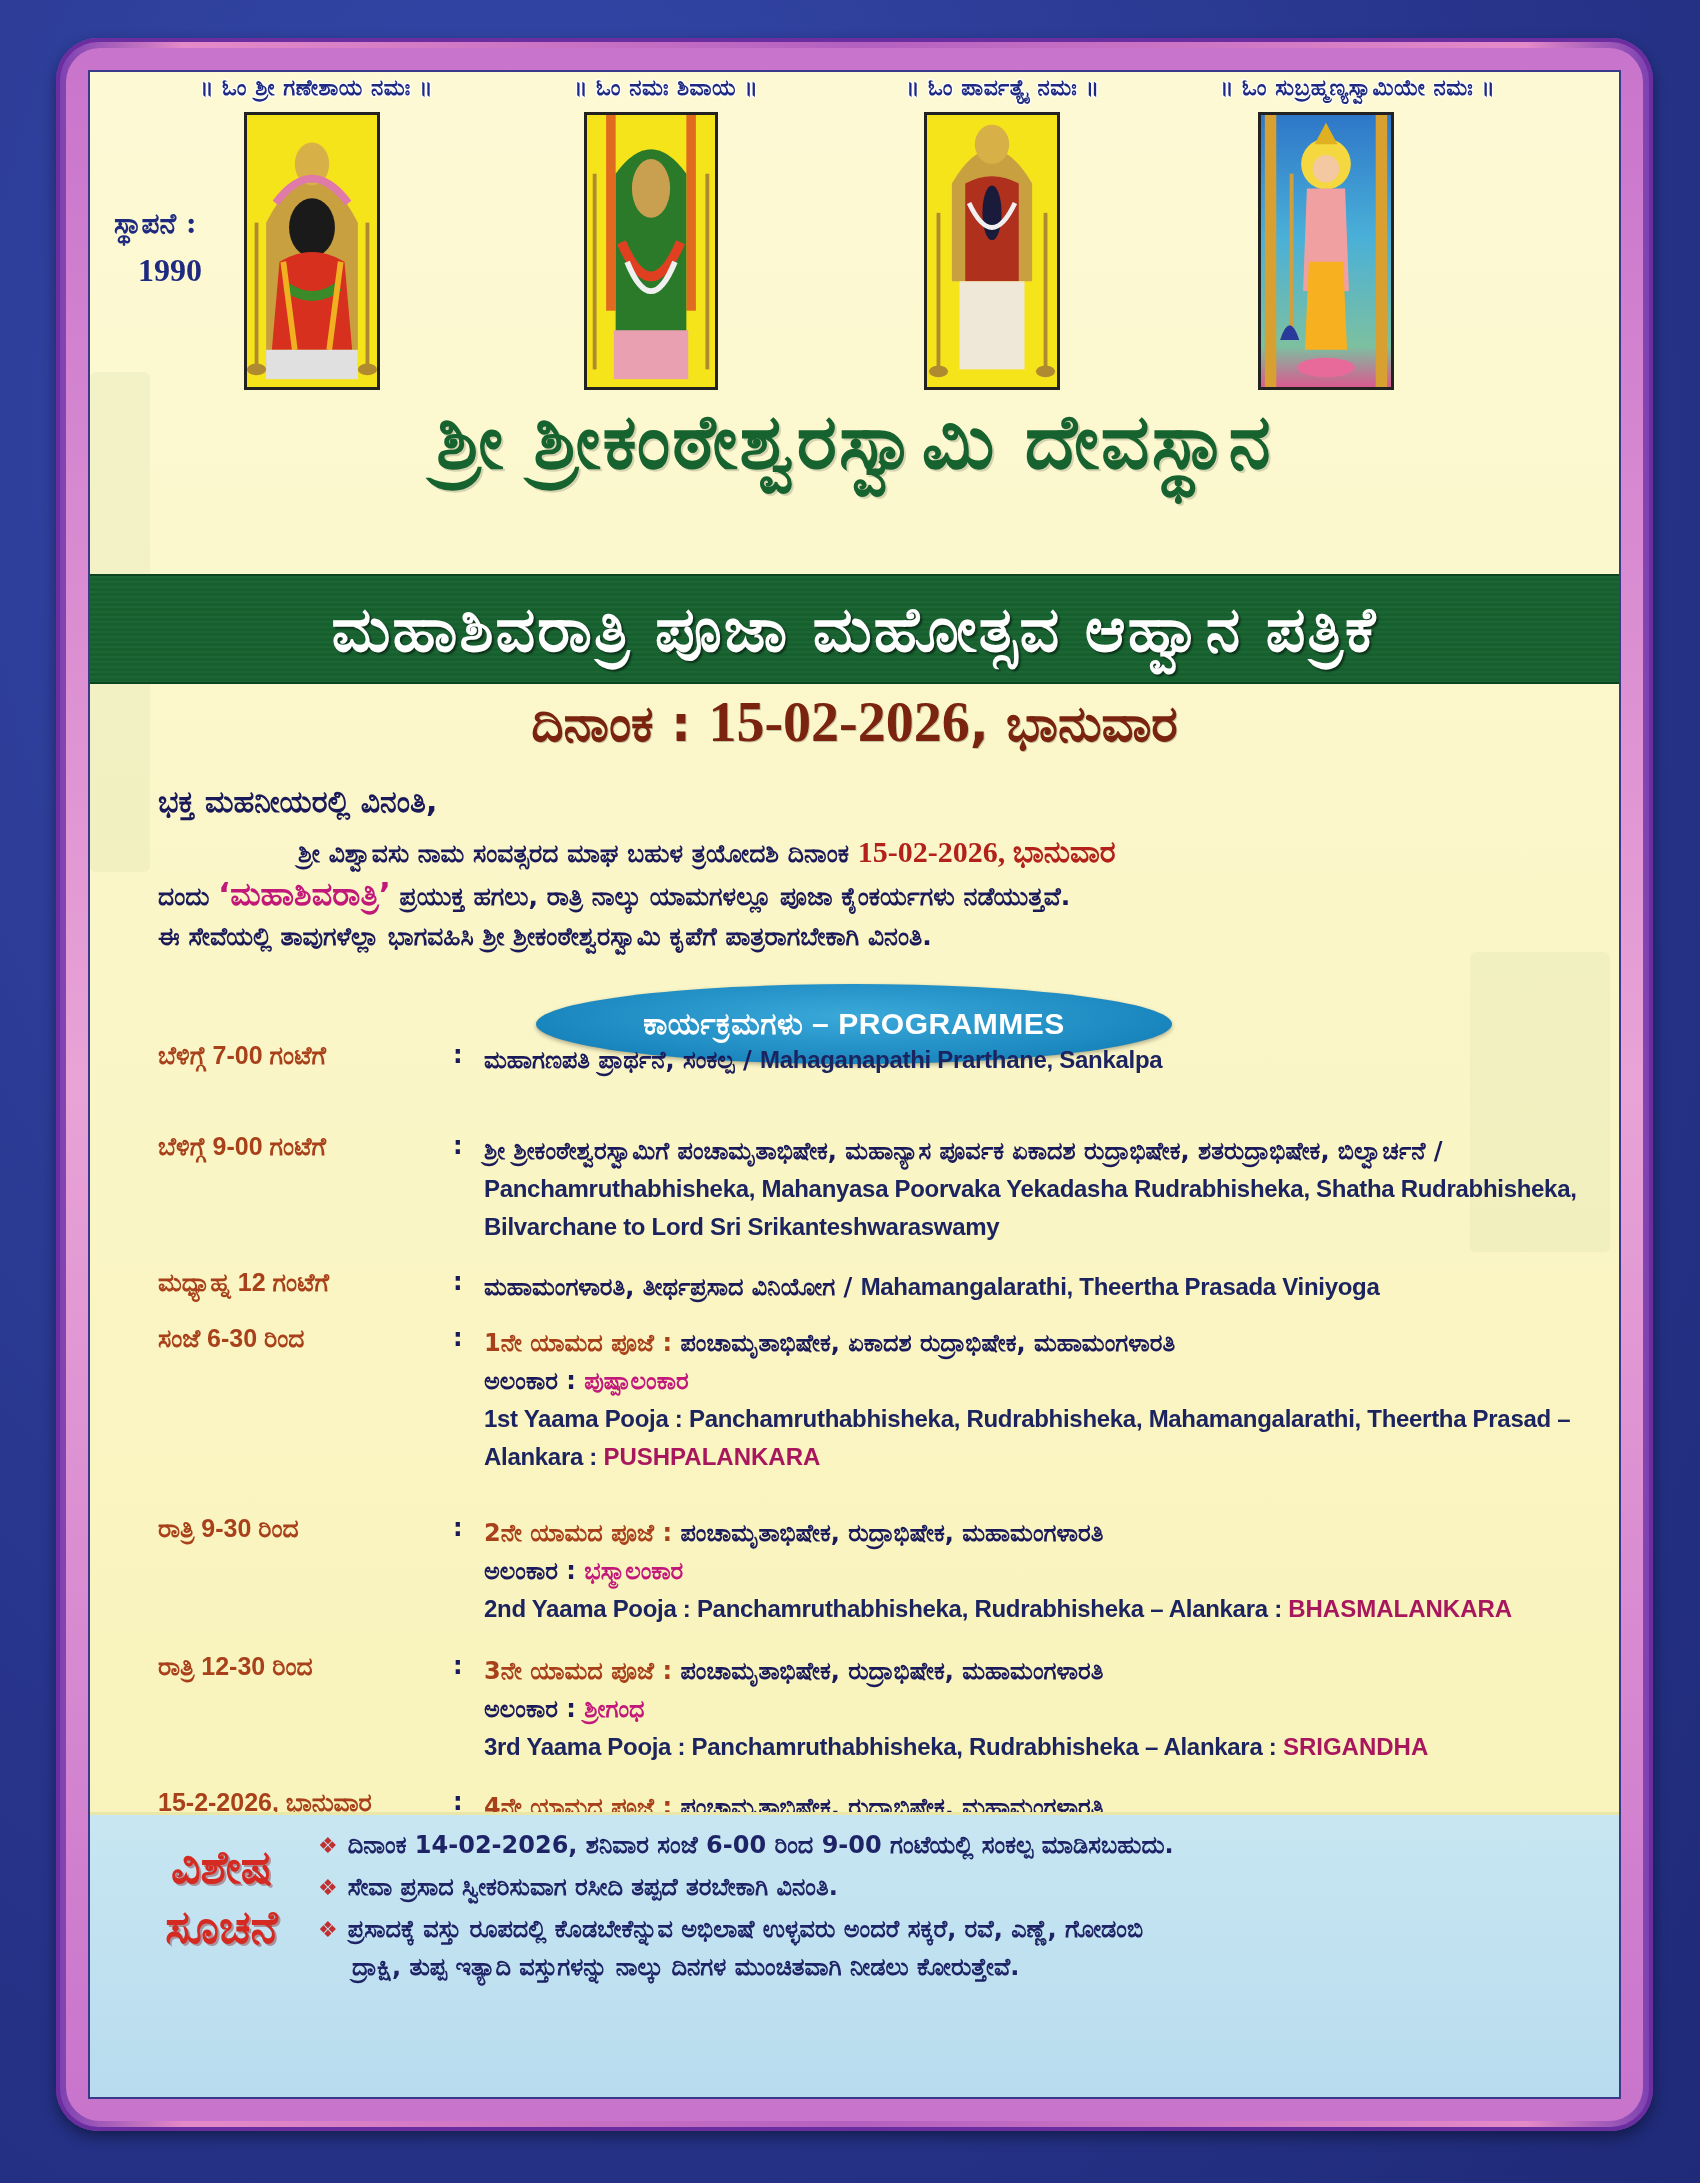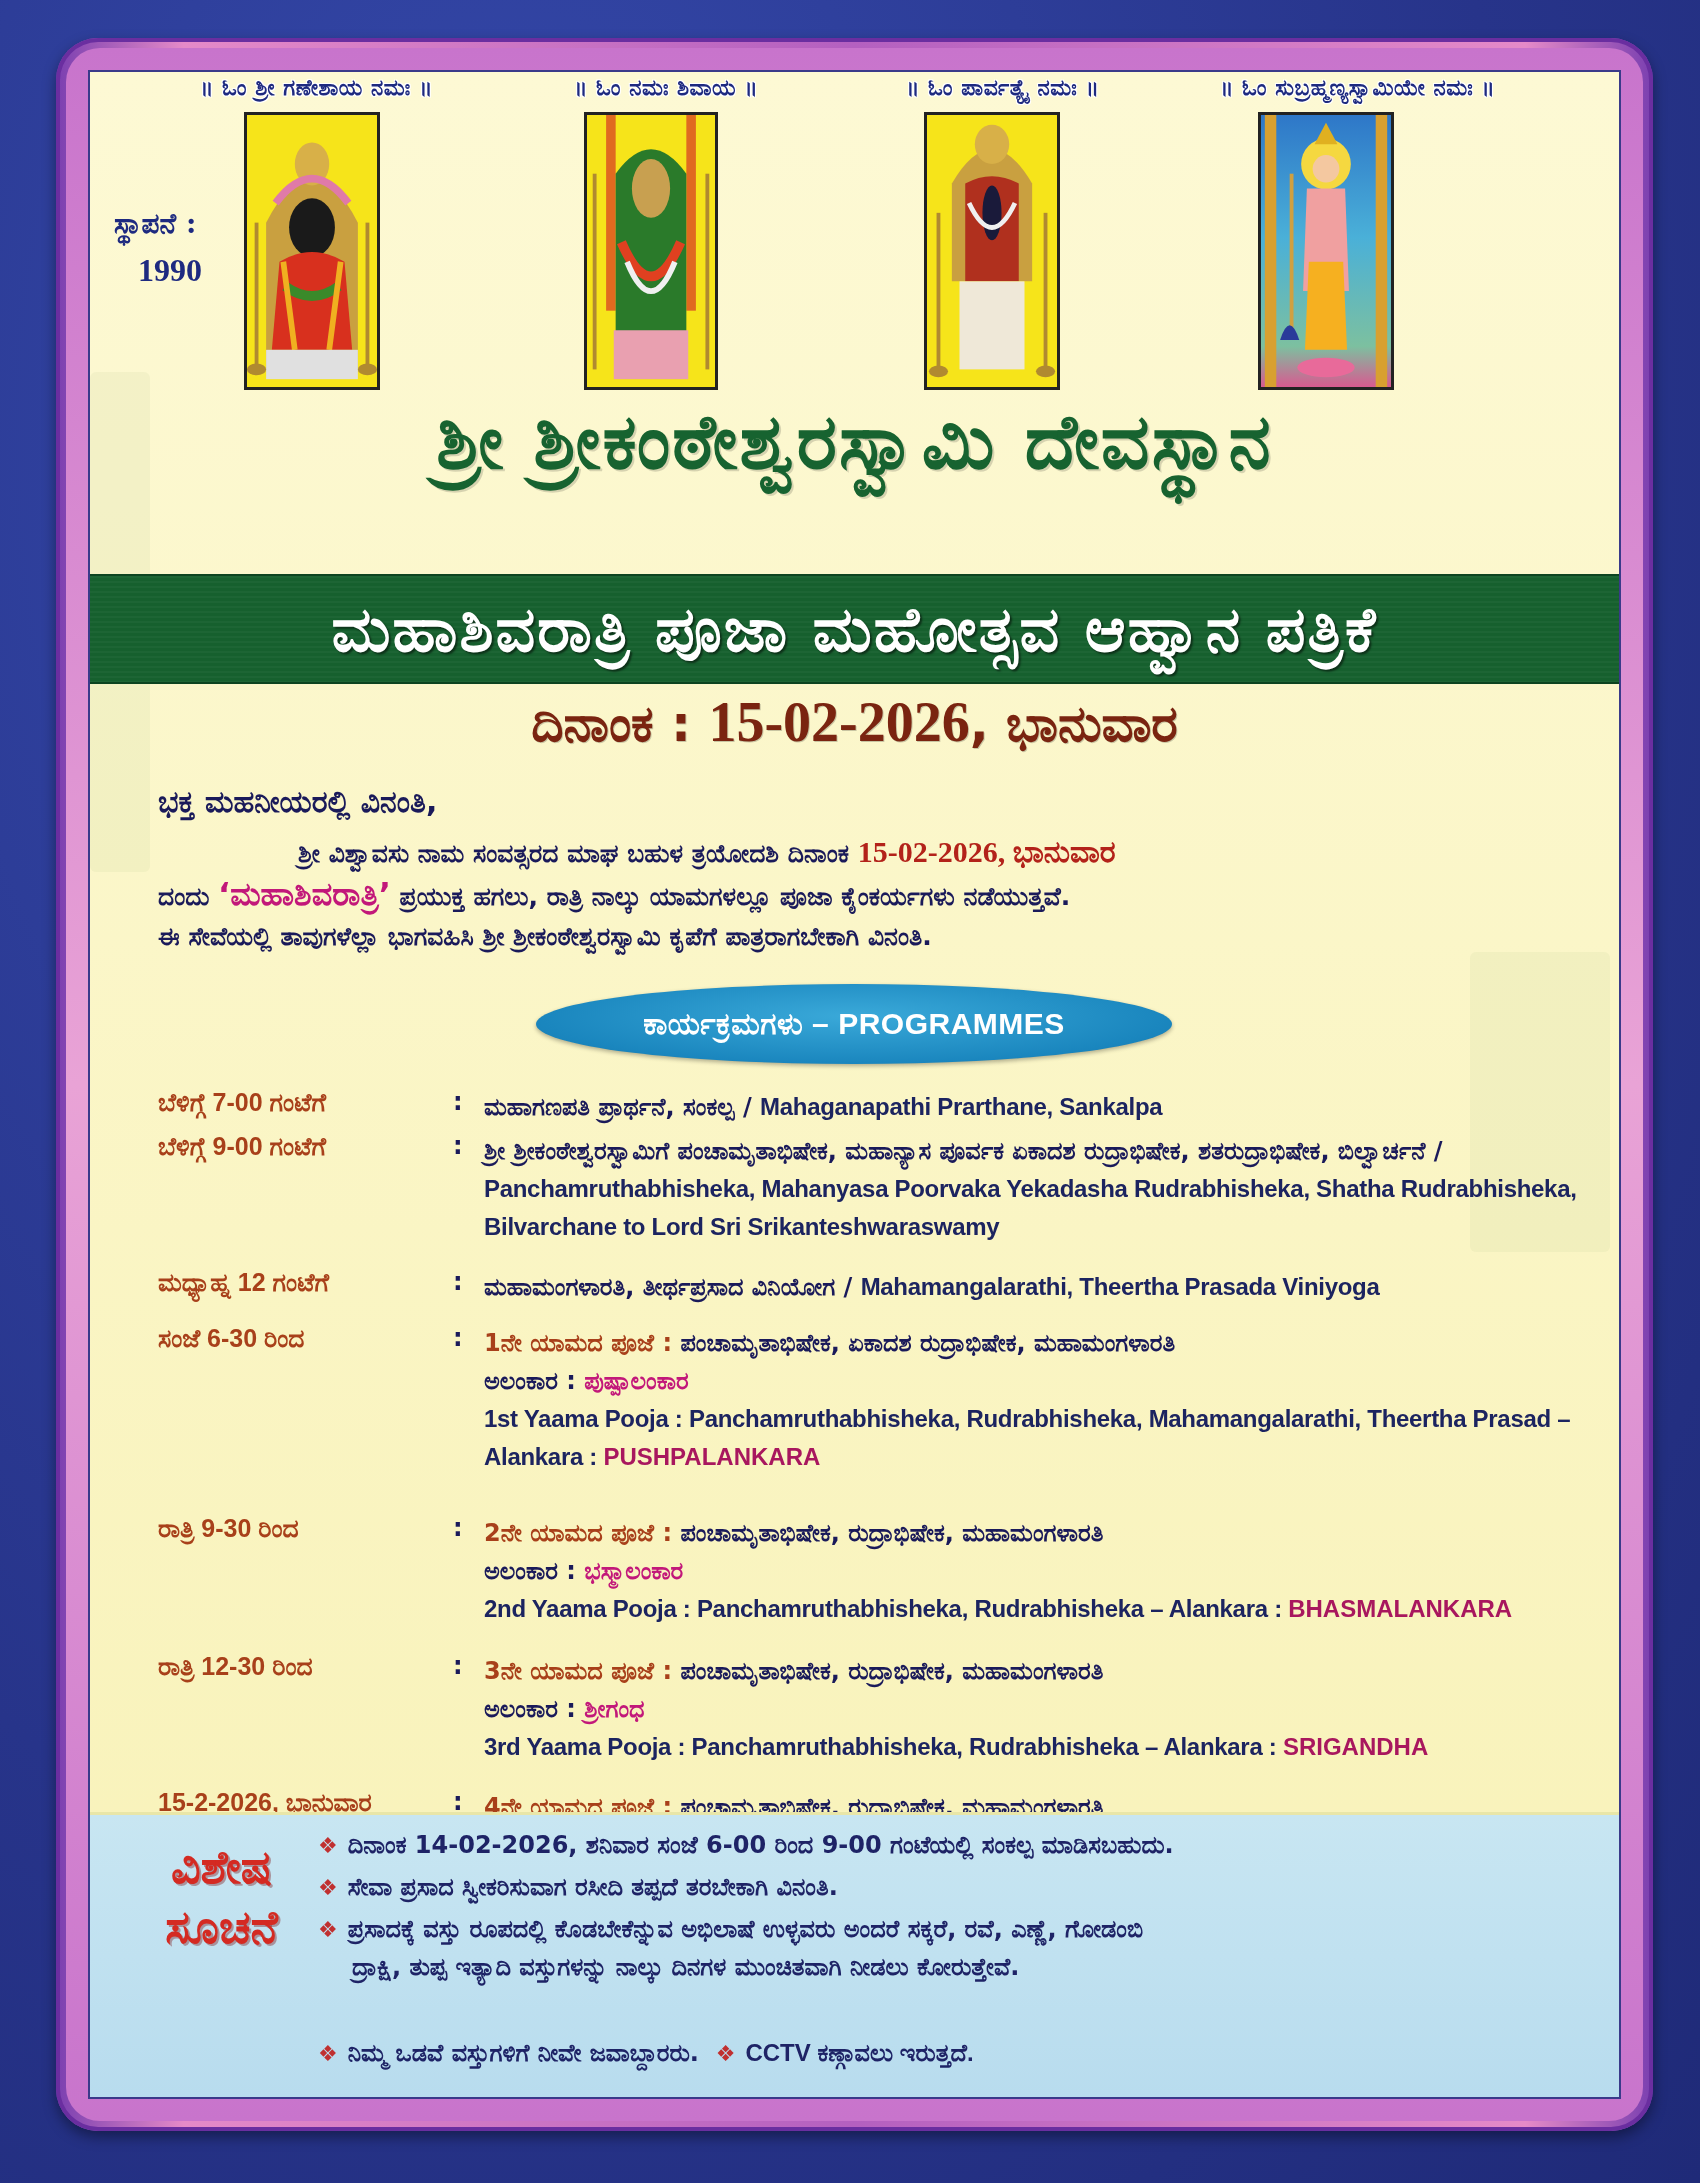--- a/index.html
+++ b/index.html
@@ -215,21 +215,21 @@
     <div class="para">
       <span class="indent"></span><span>ಶ್ರೀ ವಿಶ್ವಾವಸು ನಾಮ ಸಂವತ್ಸರದ ಮಾಘ ಬಹುಳ ತ್ರಯೋದಶಿ ದಿನಾಂಕ </span><span class="hl-date">15-02-2026, ಭಾನುವಾರ</span><br>
       <span>ದಂದು </span><span class="hl-name">‘ಮಹಾಶಿವರಾತ್ರಿ’</span><span> ಪ್ರಯುಕ್ತ ಹಗಲು, ರಾತ್ರಿ ನಾಲ್ಕು ಯಾಮಗಳಲ್ಲೂ ಪೂಜಾ ಕೈಂಕರ್ಯಗಳು ನಡೆಯುತ್ತವೆ.</span><br>
       <span>ಈ ಸೇವೆಯಲ್ಲಿ ತಾವುಗಳೆಲ್ಲಾ ಭಾಗವಹಿಸಿ ಶ್ರೀ ಶ್ರೀಕಂಠೇಶ್ವರಸ್ವಾಮಿ ಕೃಪೆಗೆ ಪಾತ್ರರಾಗಬೇಕಾಗಿ ವಿನಂತಿ.</span>
     </div>
 
     <div class="programmes-pill">
       <span>ಕಾರ್ಯಕ್ರಮಗಳು – PROGRAMMES</span>
     </div>
 
-    <div class="prog" style="top:1016px;height:40px;">
+    <div class="prog" style="top:969px;height:40px;">
       <span class="time">ಬೆಳಿಗ್ಗೆ 7-00 ಗಂಟೆಗೆ</span>
       <span class="colon">:</span>
       <div class="body">
         <span>ಮಹಾಗಣಪತಿ ಪ್ರಾರ್ಥನೆ, ಸಂಕಲ್ಪ / </span><span class="en">Mahaganapathi Prarthane, Sankalpa</span>
       </div>
     </div>
 
     <div class="prog" style="top:1060px;height:120px;">
       <span class="time">ಬೆಳಿಗ್ಗೆ 9-00 ಗಂಟೆಗೆ</span>
       <span class="colon">:</span>
@@ -297,20 +297,16 @@
       </div>
       <div class="note" style="top:54px;">
         <span class="bullet">❖</span><span>ಸೇವಾ ಪ್ರಸಾದ ಸ್ವೀಕರಿಸುವಾಗ ರಸೀದಿ ತಪ್ಪದೆ ತರಬೇಕಾಗಿ ವಿನಂತಿ.</span>
       </div>
       <div class="note" style="top:96px;">
         <span class="bullet">❖</span><span>ಪ್ರಸಾದಕ್ಕೆ ವಸ್ತು ರೂಪದಲ್ಲಿ ಕೊಡಬೇಕೆನ್ನುವ ಅಭಿಲಾಷೆ ಉಳ್ಳವರು ಅಂದರೆ ಸಕ್ಕರೆ, ರವೆ, ಎಣ್ಣೆ, ಗೋಡಂಬಿ</span>
       </div>
       <div class="note" style="top:134px;left:262px;">
         <span>ದ್ರಾಕ್ಷಿ, ತುಪ್ಪ ಇತ್ಯಾದಿ ವಸ್ತುಗಳನ್ನು ನಾಲ್ಕು ದಿನಗಳ ಮುಂಚಿತವಾಗಿ ನೀಡಲು ಕೋರುತ್ತೇವೆ.</span>
       </div>
-      <div class="note" style="top:220px;">
-        <span class="bullet">❖</span><span>ನಿಮ್ಮ ಒಡವೆ ವಸ್ತುಗಳಿಗೆ ನೀವೇ ಜವಾಬ್ದಾರರು.</span>
-        &nbsp;<span class="bullet">❖</span><span class="cctv">CCTV ಕಣ್ಗಾವಲು ಇರುತ್ತದೆ.</span>
-      </div>
     </div>
 
   </div>
 </div>
 
 </body></html>

